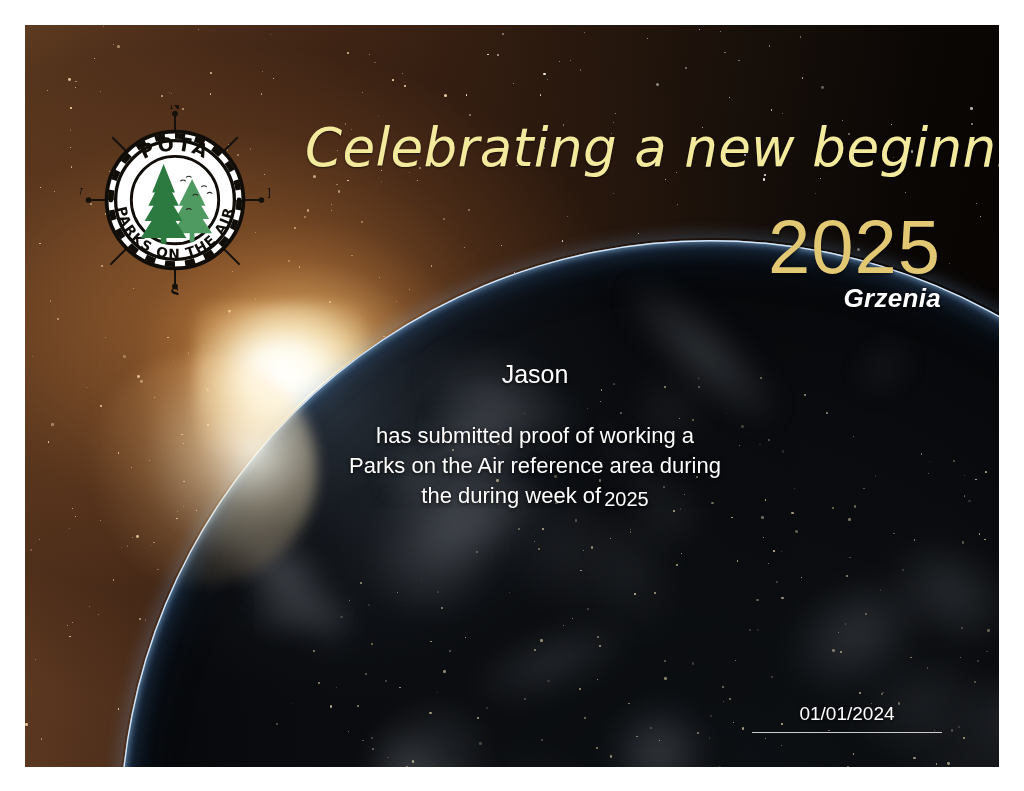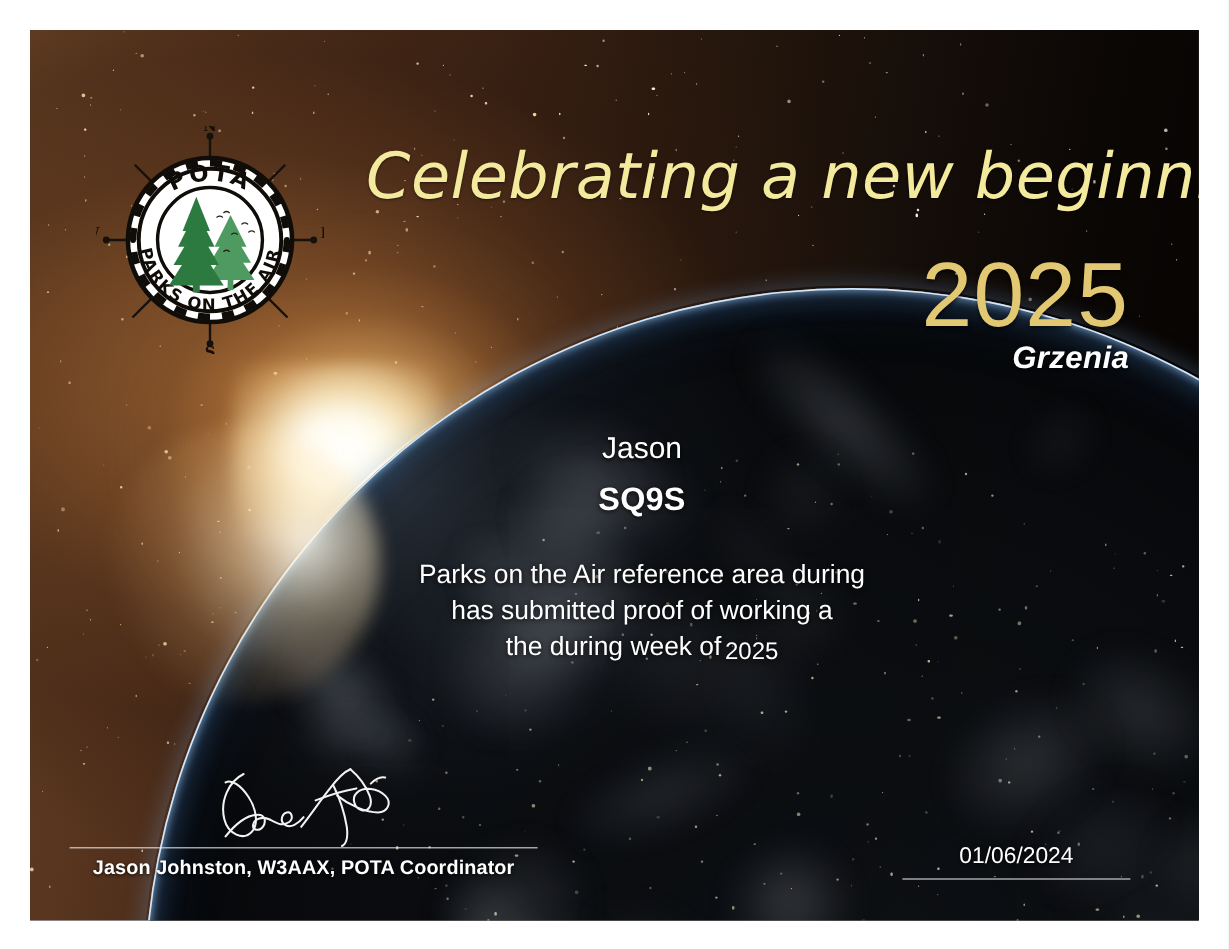--- a/index.html
+++ b/index.html
@@ -908,47 +908,28 @@
       </g>
     </svg>
   </div>
 
   <div class="title">Celebrating a new beginning</div>
   <div class="year">2025</div>
   <div class="award-class">Grzenia</div>
 
   <div class="center-block">
     <div class="that-line">Jason</div>
-    <div class="recipient-call">SQ9S</div>
     <div class="body-text">
+      <div>has submitted proof of working a</div>
       <div>Parks on the Air reference area during</div>
-      <div>has submitted proof of working a</div>
       <div>
         <span>the during week of</span><span class="inline-year">2025</span>
       </div>
     </div>
   </div>
 
-  <div class="sig-block">
-    <div class="signature">
-      <svg viewBox="0 0 190 72" width="190" height="72">
-        <g fill="none" stroke="#f2f2f2" stroke-width="1.7" stroke-linecap="round" stroke-linejoin="round">
-          <path d="M40,8 C28,14 20,30 24,46 C27,58 40,64 47,56 C53,49 50,36 44,27 C38,18 30,12 25,15"></path>
-          <path d="M25,60 C33,50 42,42 52,42 C58,42 59,48 56,52 C53,56 47,55 48,50 C49,45 56,43 62,46"></path>
-          <path d="M62,46 C68,49 72,52 78,48 C82,45 80,39 76,40 C72,41 70,47 74,50 C79,54 86,49 90,44"></path>
-          <path d="M88,52 C96,42 104,30 112,20 C118,12 124,6 129,4"></path>
-          <path d="M100,30 C110,26 122,22 134,20"></path>
-          <path d="M129,4 C136,10 142,18 145,26 C148,34 144,40 138,38 C132,36 130,28 134,24 C140,18 152,20 158,26 C164,32 160,40 152,40 C142,40 128,34 118,26"></path>
-          <path d="M115,18 C120,28 124,40 126,52 C127,60 126,66 122,68"></path>
-          <path d="M146,16 C150,12 154,10 158,11"></path>
-        </g>
-      </svg>
-    </div>
-    <div class="sig-rule"></div>
-    <div class="sig-caption">Jason Johnston, W3AAX,  POTA Coordinator</div>
-  </div>
 
   <div class="date-block">
-    <div class="date-value">01/06/2024</div>
+    <div class="date-value">01/01/2024</div>
     <div class="date-rule"></div>
   </div>
 
 </div>
 
 </body></html>

